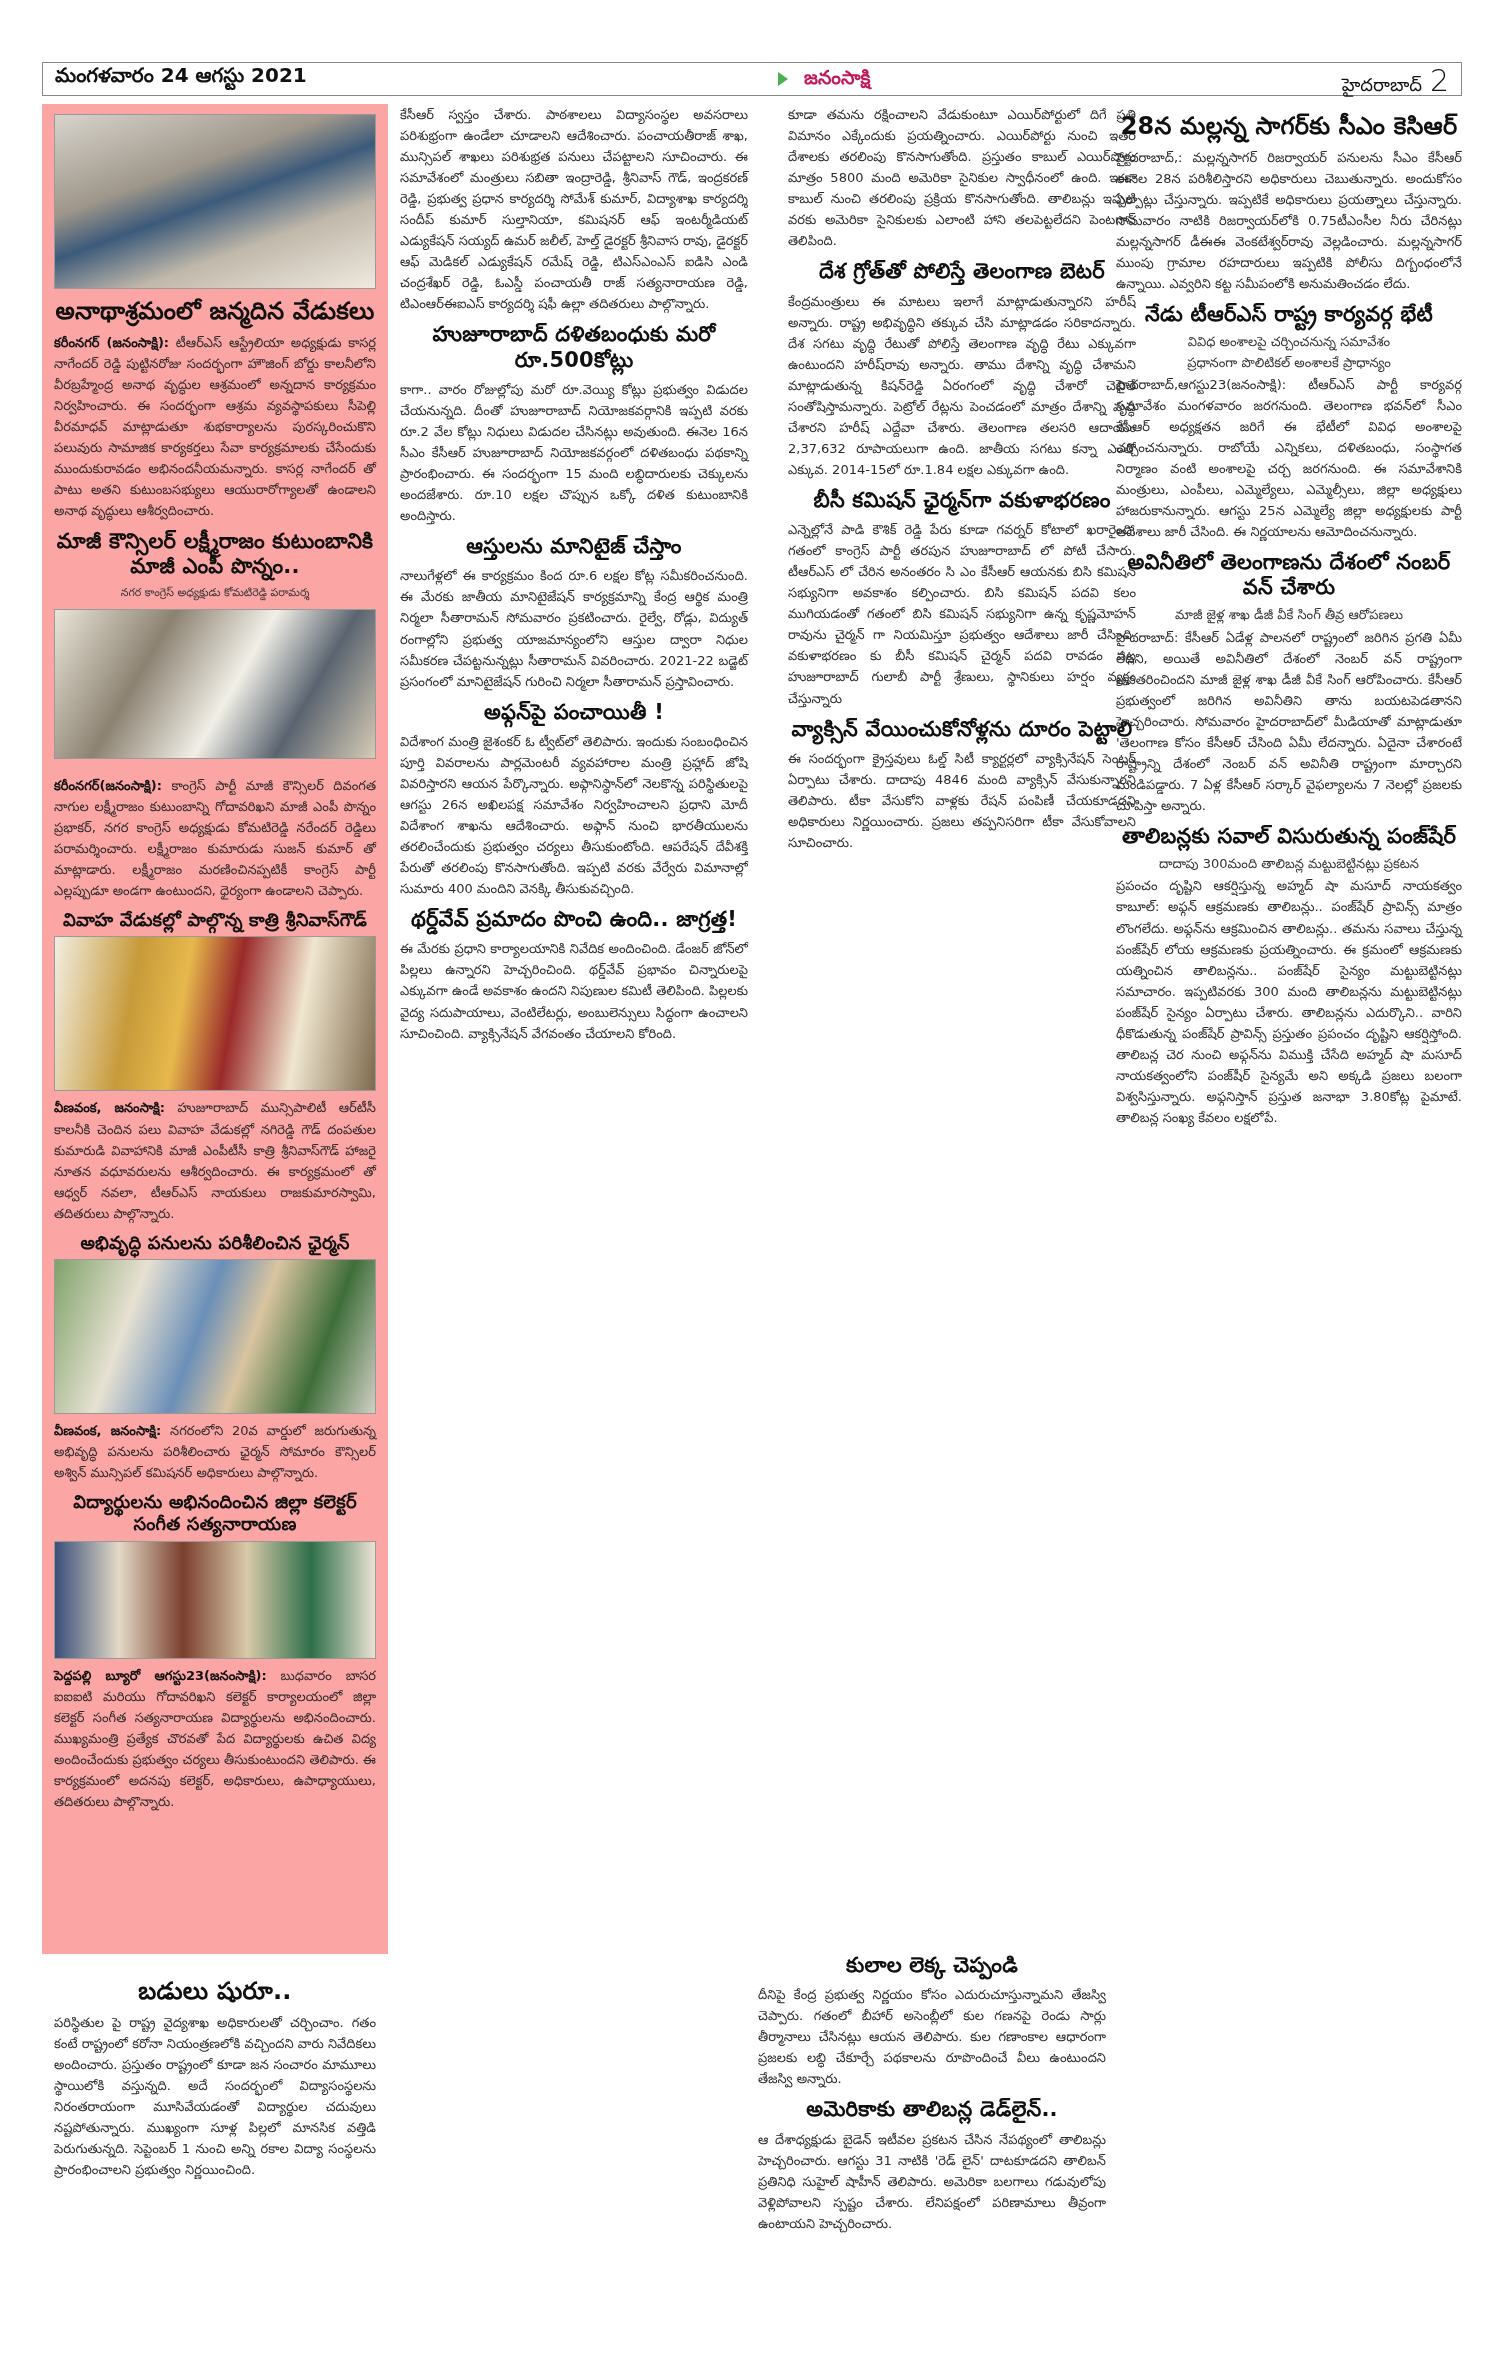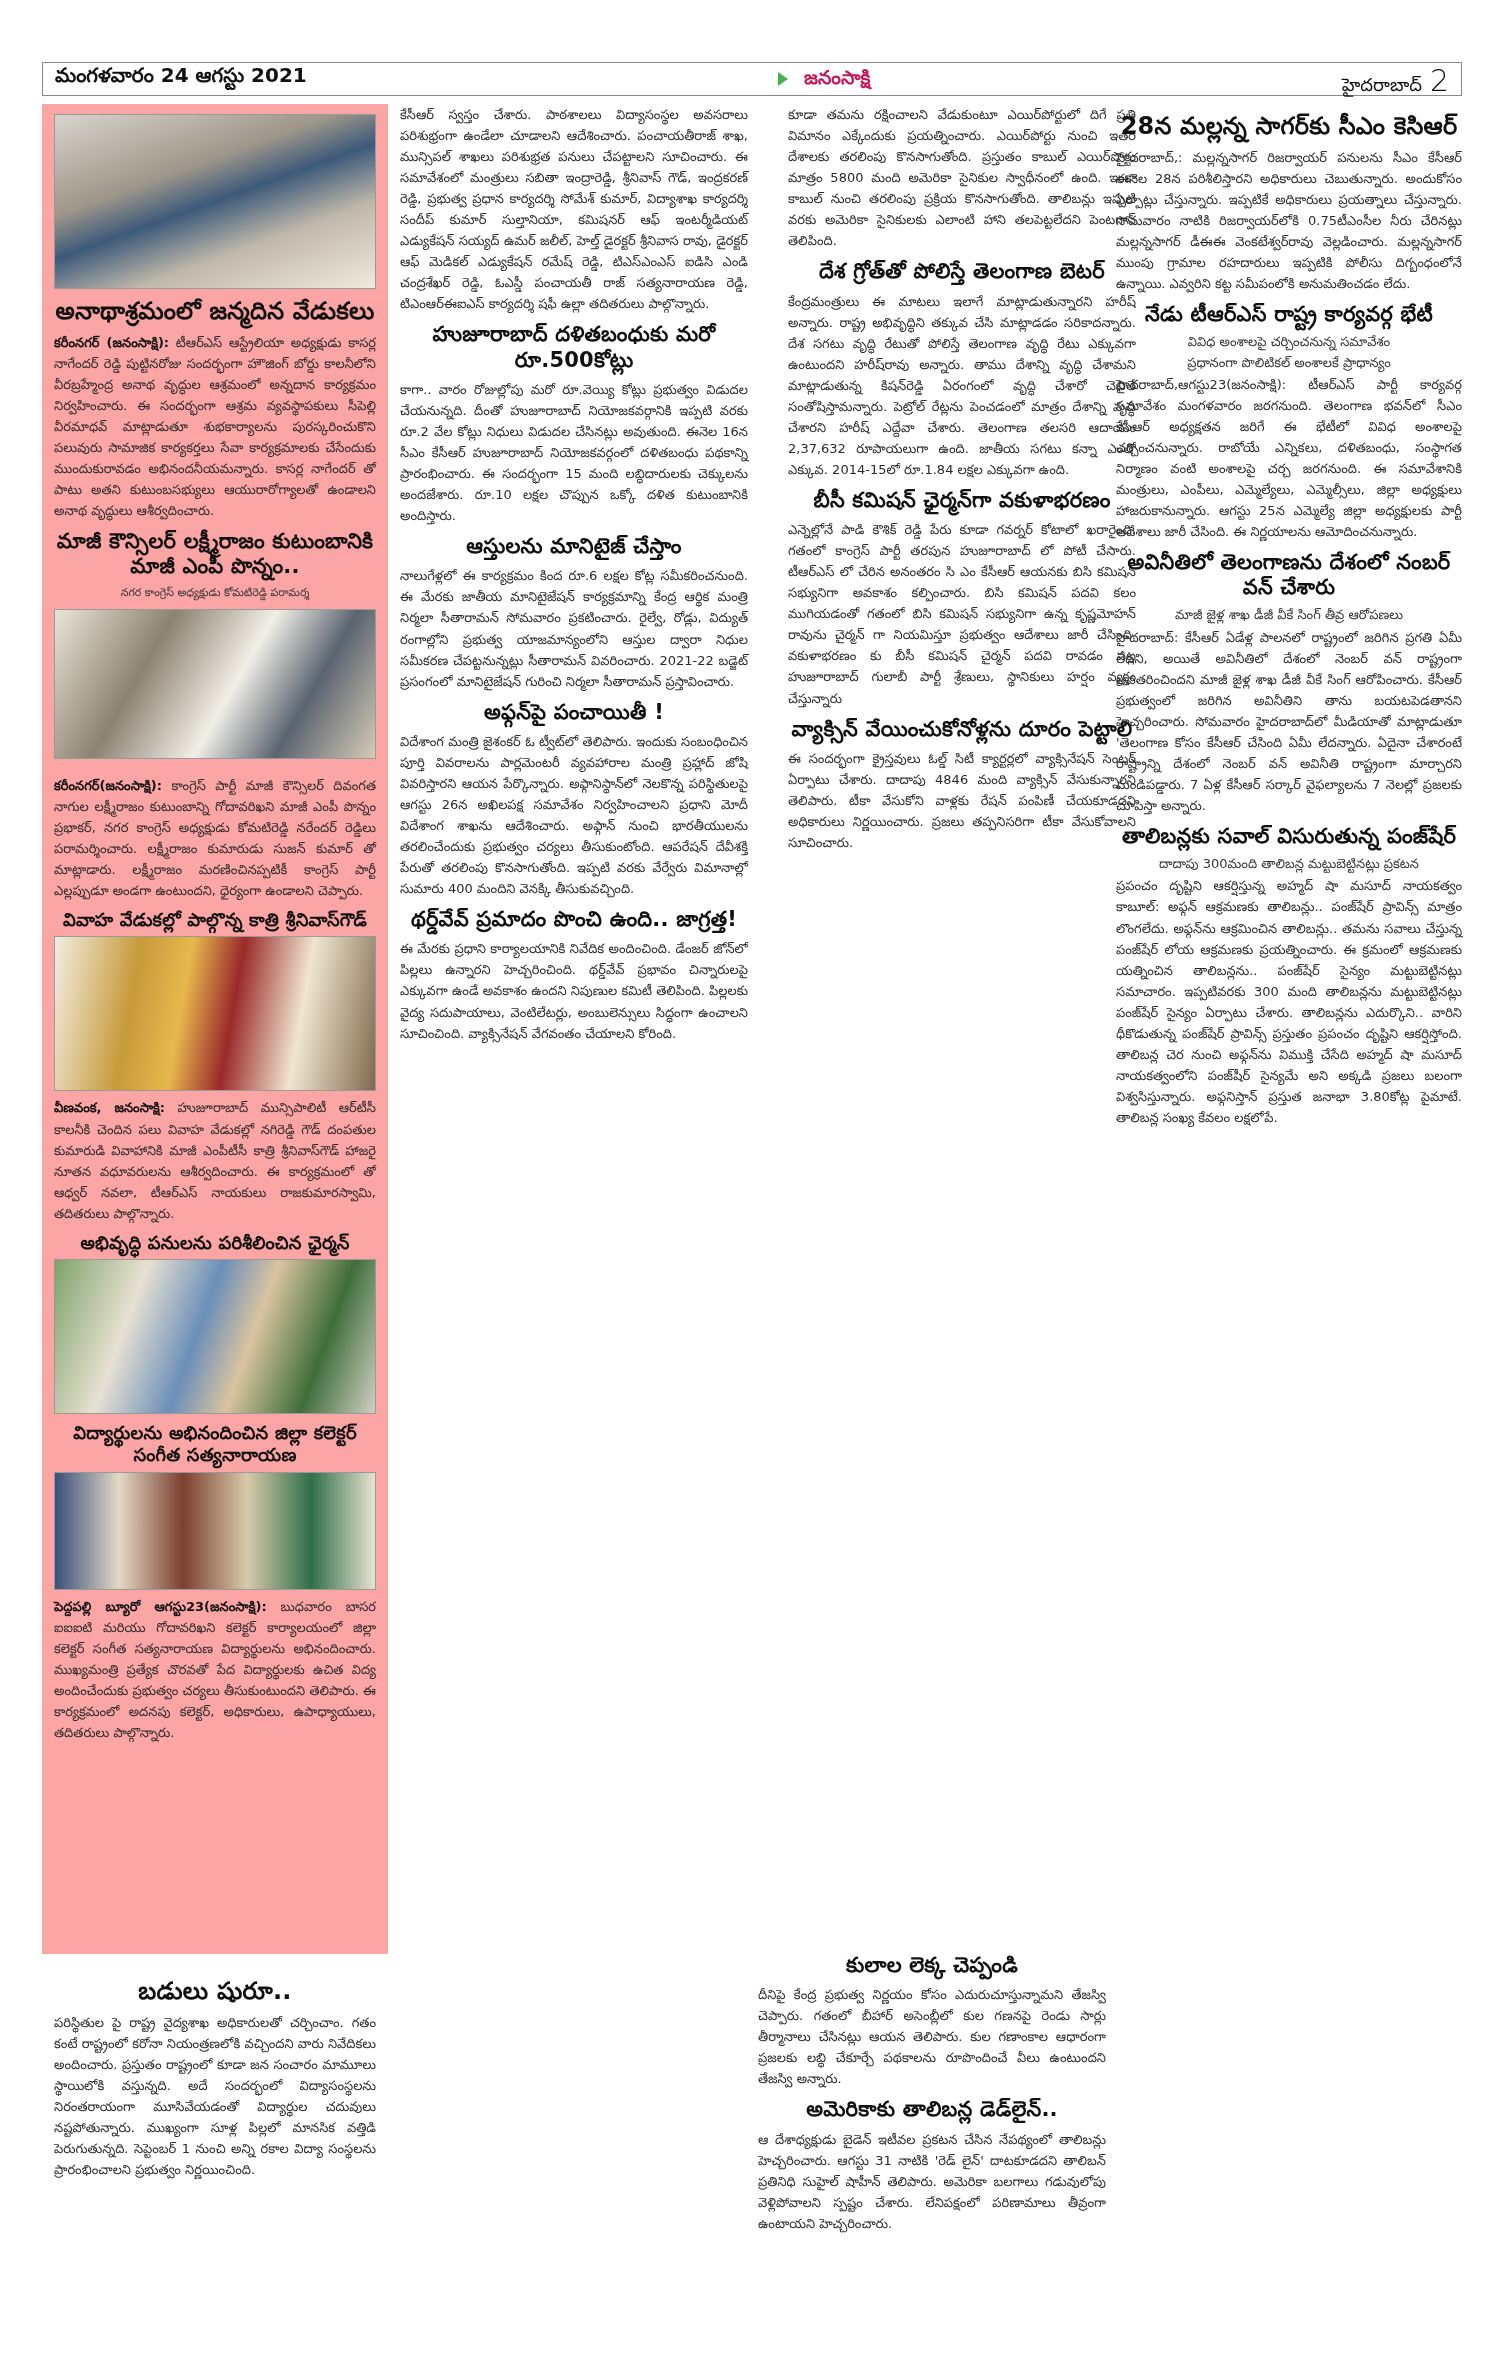--- a/index.html
+++ b/index.html
@@ -78,20 +78,24 @@
 
   <div class="headline h-sm">వివాహ వేడుకల్లో పాల్గొన్న కాత్రి శ్రీనివాస్‌గౌడ్</div>
   <div class="photo p3"></div>
   <div class="body para" style="margin-top:6px">
     <b>వీణవంక, జనంసాక్షి:</b>
     <span>హుజూరాబాద్ మున్సిపాలిటీ ఆర్‌టీసీ కాలనీకి చెందిన పలు వివాహ వేడుకల్లో నగిరెడ్డి గౌడ్ దంపతుల కుమారుడి వివాహానికి మాజీ ఎంపీటీసీ కాత్రి శ్రీనివాస్‌గౌడ్ హాజరై నూతన వధూవరులను ఆశీర్వదించారు. ఈ కార్యక్రమంలో తో ఆధ్వర్ నవలా, టీఆర్ఎస్ నాయకులు రాజకుమారస్వామి, తదితరులు పాల్గొన్నారు.</span>
   </div>
 
   <div class="headline h-sm">అభివృద్ధి పనులను పరిశీలించిన ఛైర్మన్</div>
   <div class="photo p4"></div>
+  <div class="body para" style="margin-top:6px">
+    <b>వీణవంక, జనంసాక్షి:</b>
+    <span>నగరంలోని 20వ వార్డులో జరుగుతున్న అభివృద్ధి పనులను పరిశీలించారు ఛైర్మన్ సోమారం కౌన్సిలర్ అశ్విన్ మున్సిపల్ కమిషనర్ అధికారులు పాల్గొన్నారు.</span>
+  </div>
 
   <div class="headline h-sm">విద్యార్థులను అభినందించిన జిల్లా కలెక్టర్ సంగీత సత్యనారాయణ</div>
   <div class="photo p5"></div>
   <div class="body para" style="margin-top:6px">
     <b>పెద్దపల్లి బ్యూరో ఆగస్టు23(జనంసాక్షి):</b>
     <span>బుధవారం బాసర ఐఐఐటి మరియు గోదావరిఖని కలెక్టర్ కార్యాలయంలో జిల్లా కలెక్టర్ సంగీత సత్యనారాయణ విద్యార్థులను అభినందించారు. ముఖ్యమంత్రి ప్రత్యేక చొరవతో పేద విద్యార్థులకు ఉచిత విద్య అందించేందుకు ప్రభుత్వం చర్యలు తీసుకుంటుందని తెలిపారు. ఈ కార్యక్రమంలో అదనపు కలెక్టర్, అధికారులు, ఉపాధ్యాయులు, తదితరులు పాల్గొన్నారు.</span>
   </div>
 </div>
 
 <div class="col col-1b">

